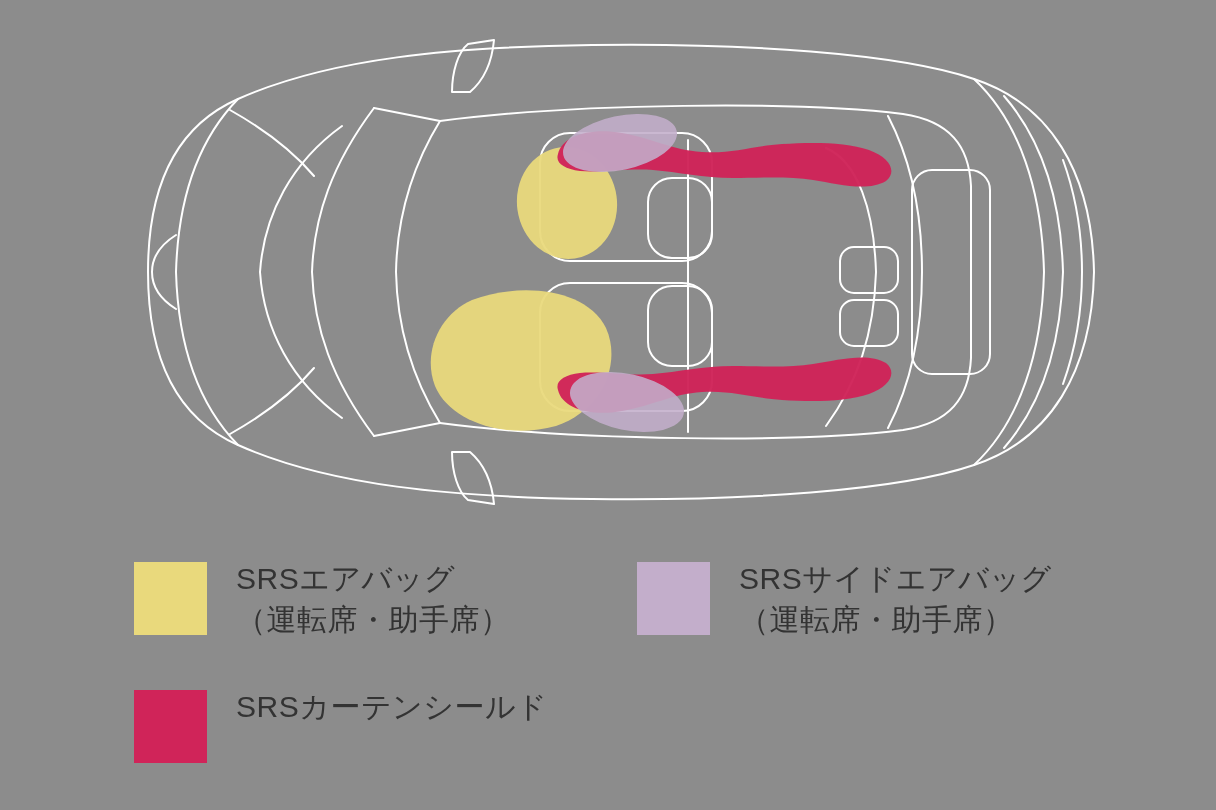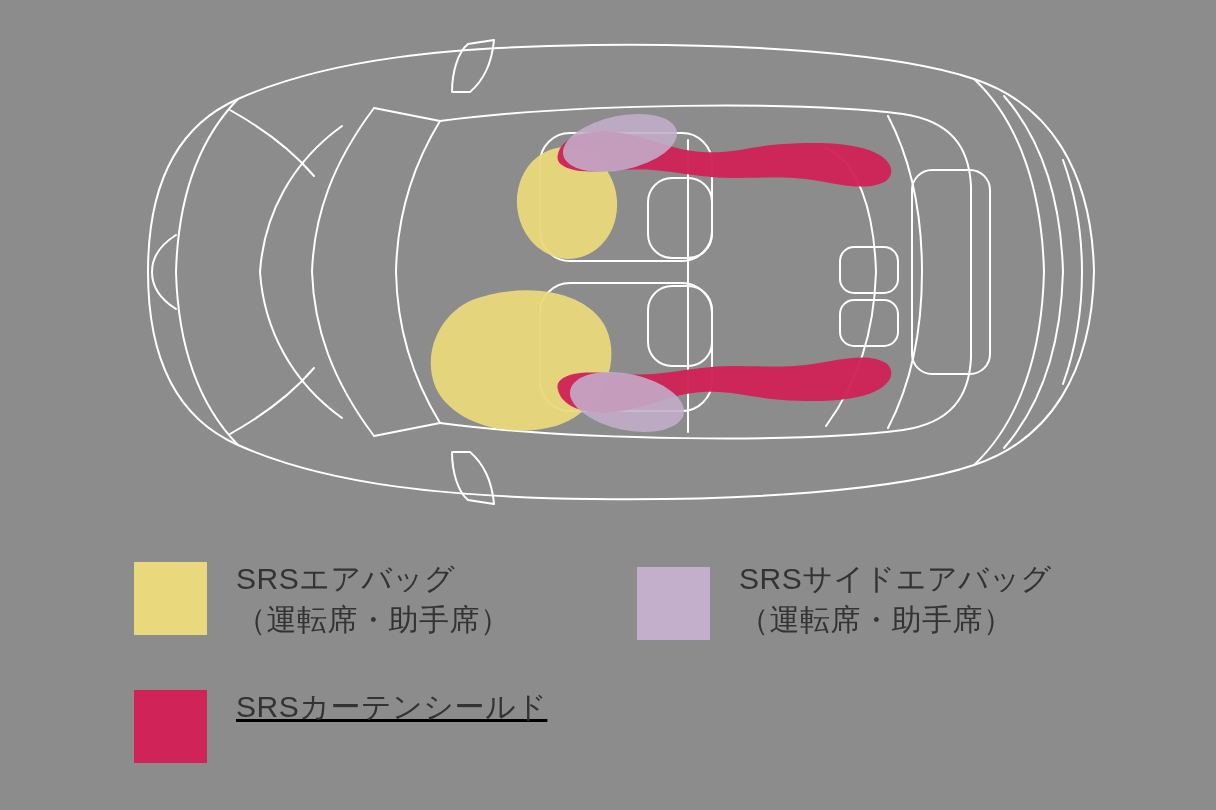--- a/index.html
+++ b/index.html
@@ -108,29 +108,29 @@
   <div class="legend">
 
     <div class="legend-item" style="left:134px; top:562px;">
       <div class="swatch" style="background-color: rgb(233, 217, 124);"></div>
       <div class="legend-text">
         <div>SRSエアバッグ</div>
         <div>（運転席・助手席）</div>
       </div>
     </div>
 
-    <div class="legend-item" style="left:637px; top:562px;align-items:flex-end;">
+    <div class="legend-item" style="left:637px; top:562px;">
       <div class="swatch" style="background-color: rgb(195, 174, 203);"></div>
       <div class="legend-text">
         <div>SRSサイドエアバッグ</div>
         <div>（運転席・助手席）</div>
       </div>
     </div>
 
-    <div class="legend-item" style="left:134px; top:690px;text-decoration:underline;">
+    <div class="legend-item" style="left:134px; top:690px;">
       <div class="swatch" style="background-color: rgb(208, 36, 89);"></div>
       <div class="legend-text">
         <div>SRSカーテンシールド</div>
       </div>
     </div>
 
   </div>
 </div>
 
 </body></html>

